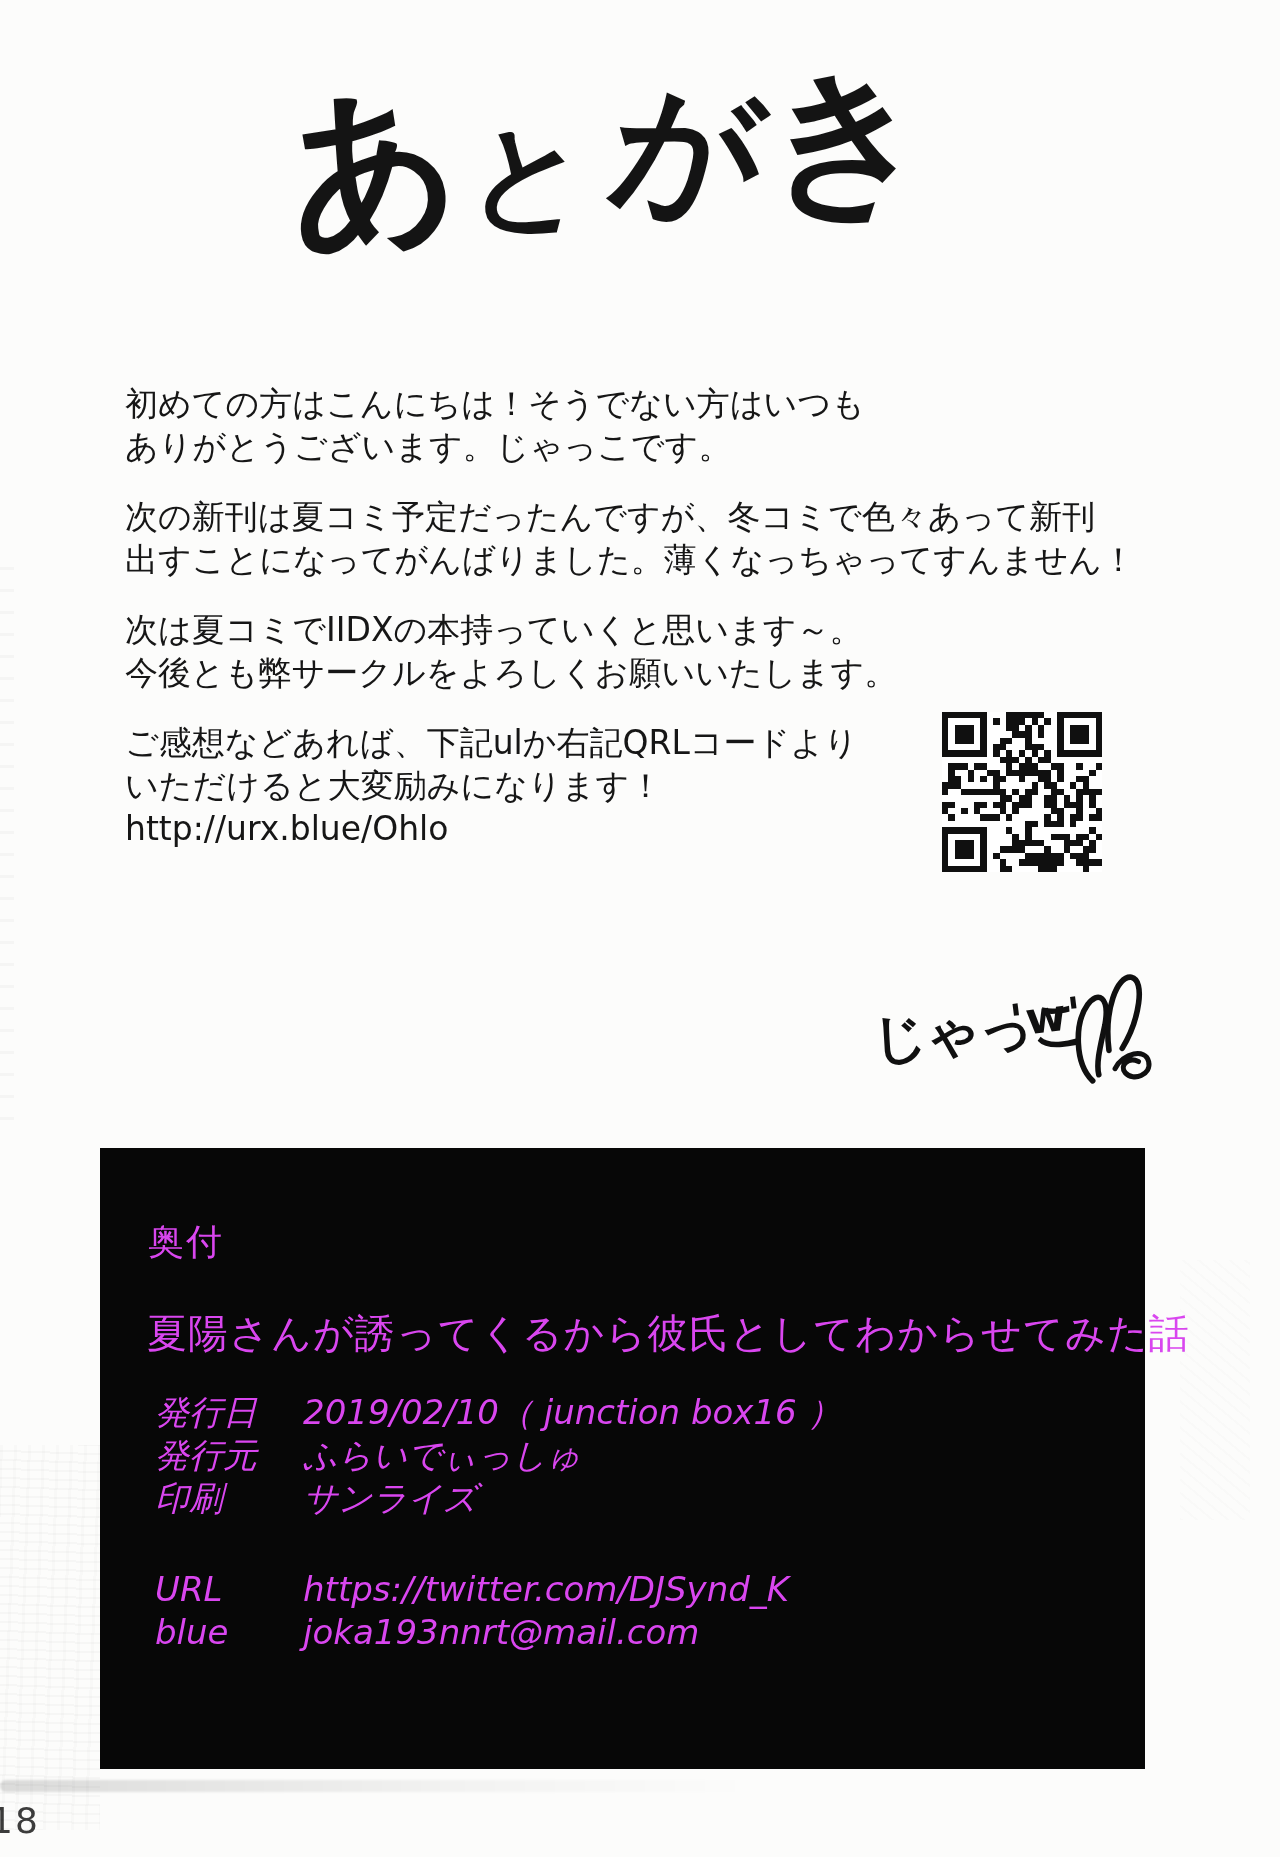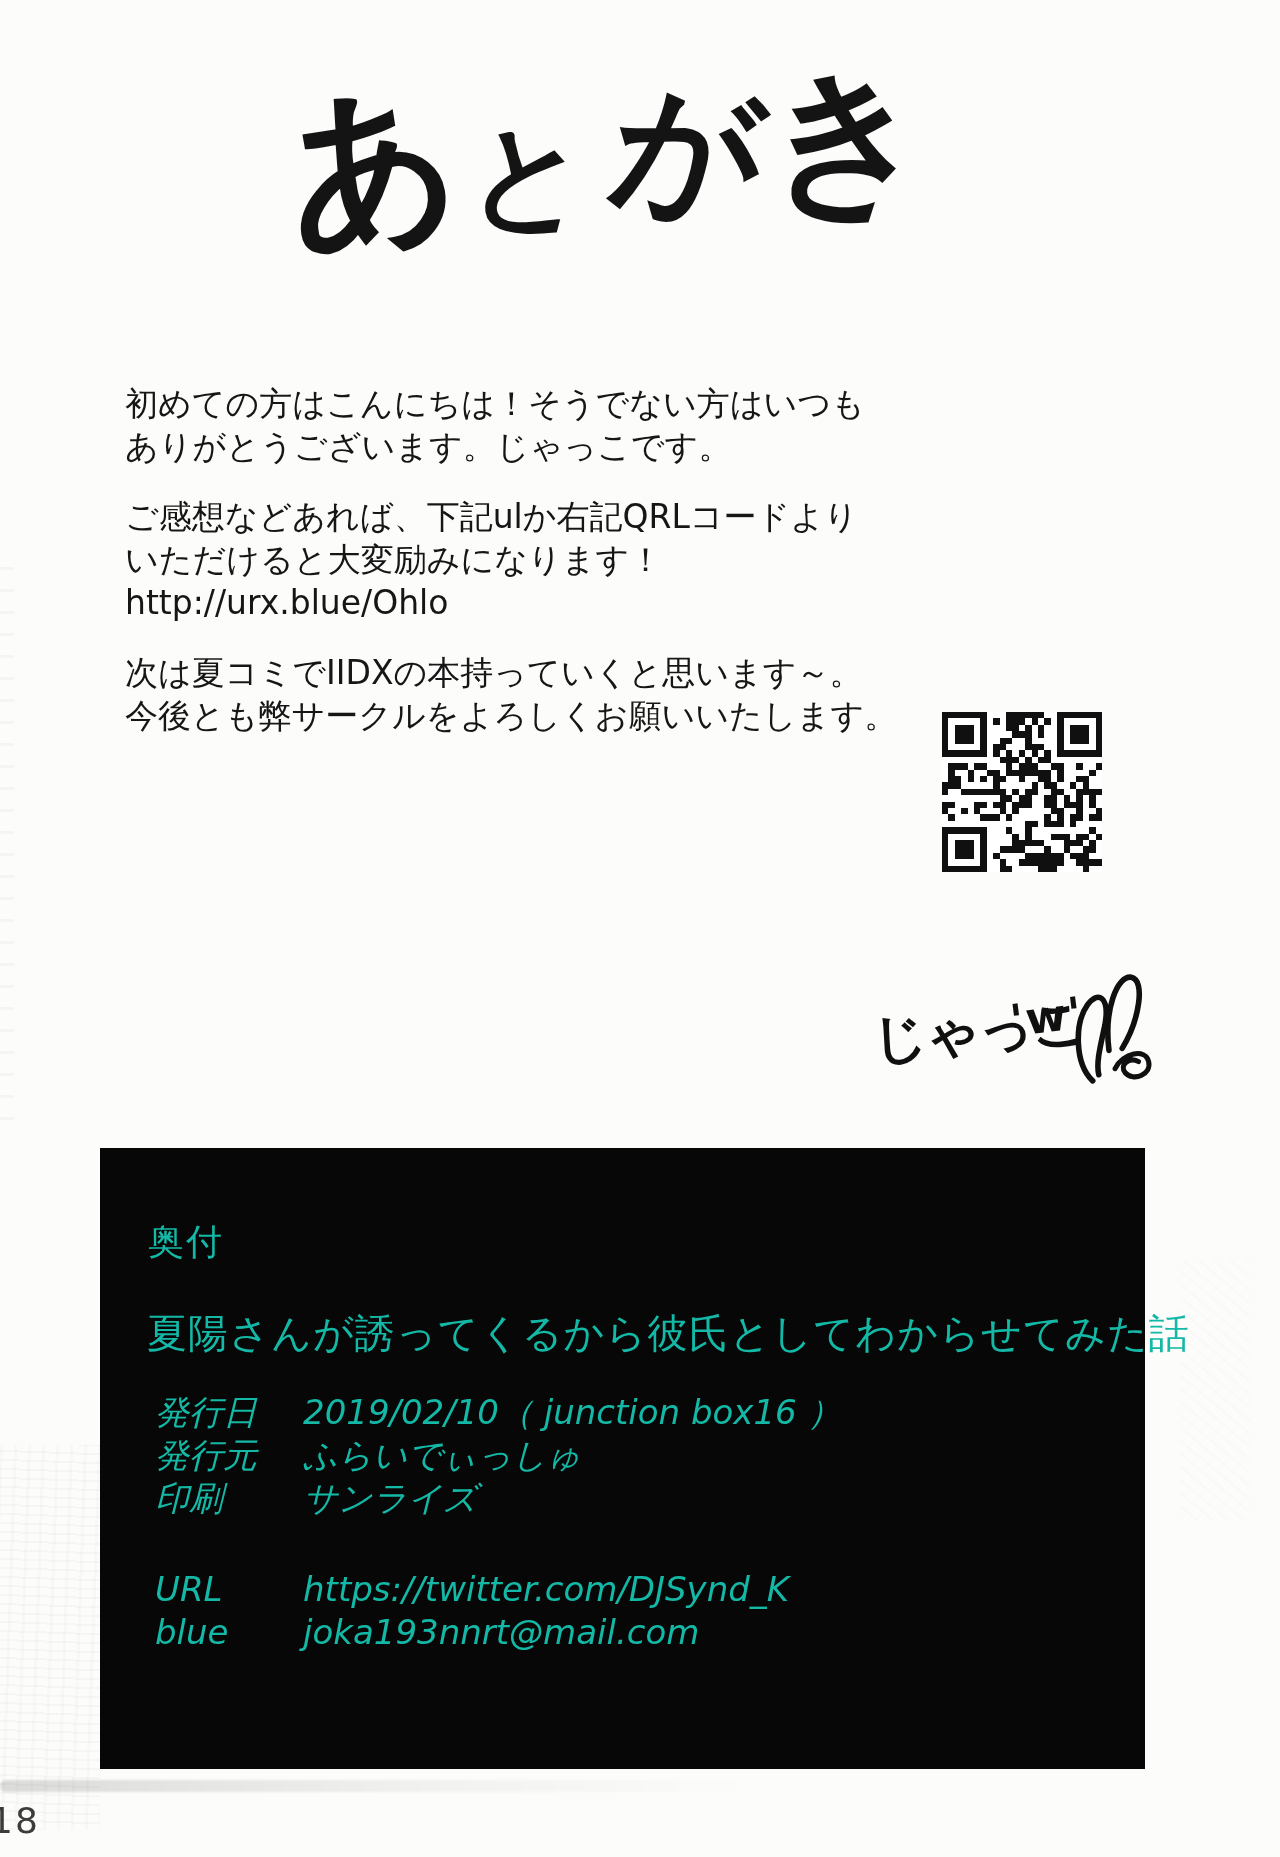--- a/index.html
+++ b/index.html
@@ -45,21 +45,21 @@
   .sig-emoticon{
     position:absolute;left:150px;top:26px;
     font-size:44px;font-weight:700;color:#101010;
     transform:rotate(-7deg);letter-spacing:2px;
   }
   .sig-doodle{position:absolute;left:204px;top:2px;}
 
   
   .colophon{
     position:absolute;left:100px;top:1148px;width:1045px;height:621px;
-    background:#070707;color:#14b8a6;
+    background:#070707;color:#d946ef;
   }
   .colophon-heading{
     position:absolute;left:48px;top:70px;
     font-size:36px;letter-spacing:2px;
   }
   .colophon-title{
     position:absolute;left:47px;top:158px;
     font-size:40px;letter-spacing:1px;white-space:nowrap;
   }
   .colophon-rows{
@@ -104,25 +104,27 @@
 </head>
 <body>
 
 <div class="page">
 
   <div class="afterword-title char-split"><span>あ</span><span>と</span><span>が</span><span>き</span></div>
 
   <div class="body-text">
     <p>初めての方はこんにちは！そうでない方はいつも
 ありがとうございます。じゃっこです。</p>
+    <p>次の新刊は夏コミ予定だったんですが、冬コミで色々あって新刊
+出すことになってがんばりました。薄くなっちゃってすんません！</p>
+    <p>次は夏コミでIIDXの本持っていくと思います～。
+今後とも弊サークルをよろしくお願いいたします。</p>
     <p>ご感想などあれば、下記ulか右記QRLコードより
 いただけると大変励みになります！
 http://urx.blue/Ohlo</p>
-    <p>次は夏コミでIIDXの本持っていくと思います～。
-今後とも弊サークルをよろしくお願いいたします。</p>
   </div>
 
   <div class="qr"><svg xmlns="http://www.w3.org/2000/svg" viewBox="0 0 25 25" width="160" height="160" fill="#101010" shape-rendering="crispEdges">
         <rect width="25" height="25" fill="#ffffff"></rect>
         <rect x="0" y="0" width="1" height="1"></rect>
         <rect x="1" y="0" width="1" height="1"></rect>
         <rect x="2" y="0" width="1" height="1"></rect>
         <rect x="3" y="0" width="1" height="1"></rect>
         <rect x="4" y="0" width="1" height="1"></rect>
         <rect x="5" y="0" width="1" height="1"></rect>

